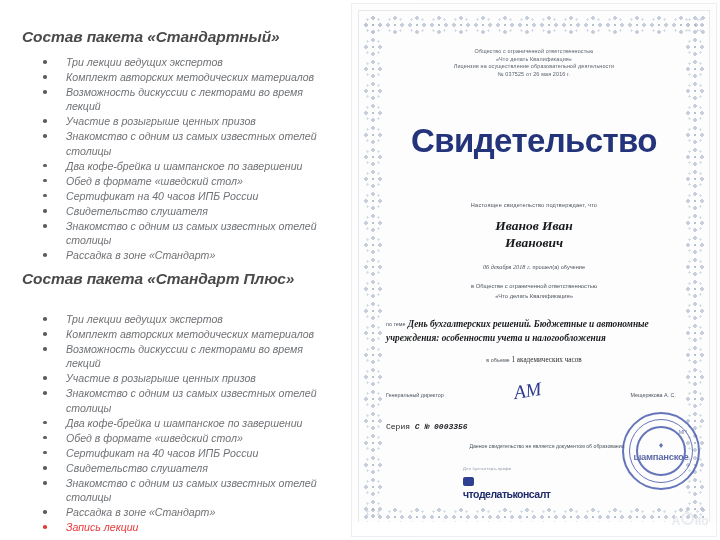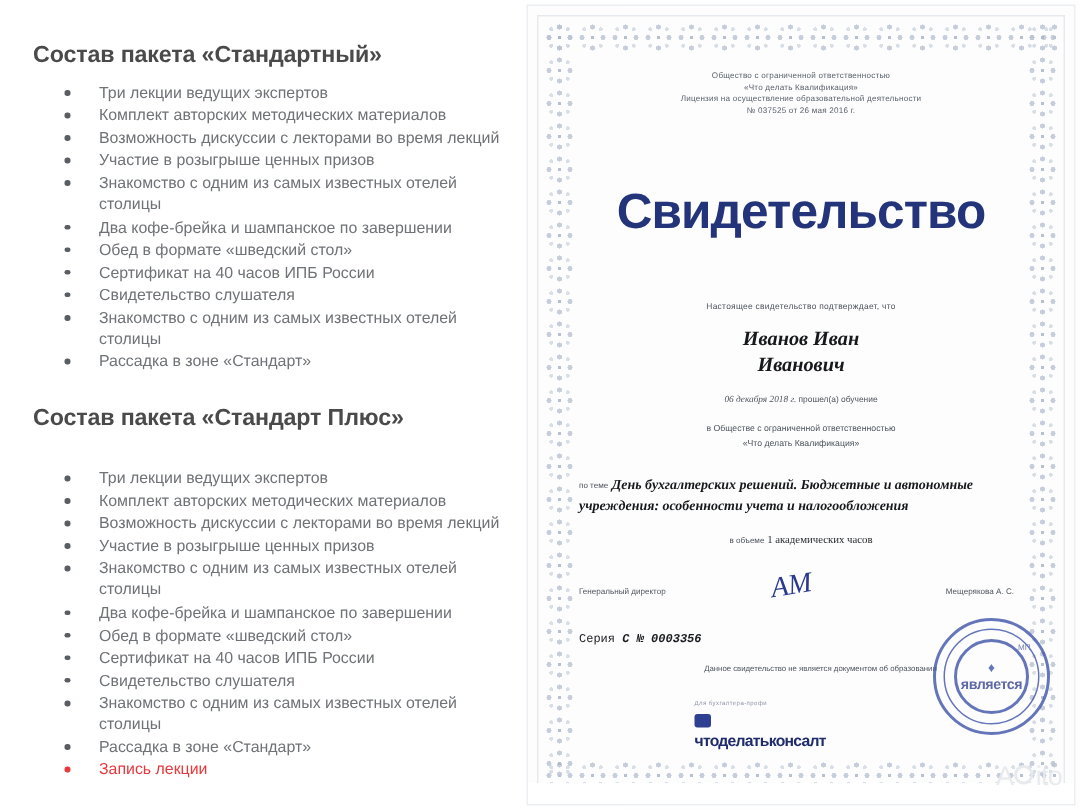--- a/index.html
+++ b/index.html
@@ -8,20 +8,21 @@
     background:#ffffff;
     font-family:"Liberation Sans", sans-serif;
     position:relative;
   }
   .page{position:relative;width:720px;height:540px;background:#fefefe;}
 
   
   .left{
     position:absolute;left:0;top:0;width:416px;height:540px;
     background:#ffffff;
+    font-style:italic;
   }
   .pkg-title{
     font-size:15.5px;font-weight:bold;color:#4a4a4a;
     letter-spacing:-0.1px;
     margin:0;
   }
   #pkg1-title{position:absolute;left:22px;top:28px;}
   #pkg2-title{position:absolute;left:22px;top:270px;}
 
   .pkg-list{
@@ -212,21 +213,21 @@
     background:#2f3f92;vertical-align:-1px;margin-right:1px;
   }
   .logo-word{
     font-size:10.5px;font-weight:bold;color:#1f2b6b;letter-spacing:-.5px;
     margin-top:-1px;
   }
 
   
   .avito{
     position:absolute;right:8px;bottom:8px;
-    font-size:18px;font-weight:normal;color:#e7eaee;
+    font-size:12px;font-weight:bold;color:#e7eaee;
     letter-spacing:-.5px;opacity:.95;
   }
   .avito .dot{
     display:inline-block;width:9px;height:9px;border-radius:50%;
     border:2.5px solid #e7eaee;vertical-align:0px;margin:0 1px;
   }
   .bottom-strip{
     position:absolute;left:0;right:0;bottom:0;height:14px;background:#ffffff;
   }
 </style>
@@ -329,21 +330,21 @@
           <b>№ 0003356</b>
         </div>
 
         <div class="disclaimer">Данное свидетельство не является документом об образовании</div>
 
       </div>
 
       <div class="stamp">
         <div class="stamp-core">
           <div class="stamp-bird">♦</div>
-          <div class="stamp-word">является</div>
+          <div class="stamp-word">шампанское</div>
         </div>
         <div class="stamp-mp">МП</div>
       </div>
 
       <div class="logo">
         <div class="logo-top">Для бухгалтера-профи</div>
         <div><span class="logo-mark"></span></div>
         <div class="logo-word">чтоделатьконсалт</div>
       </div>
 

